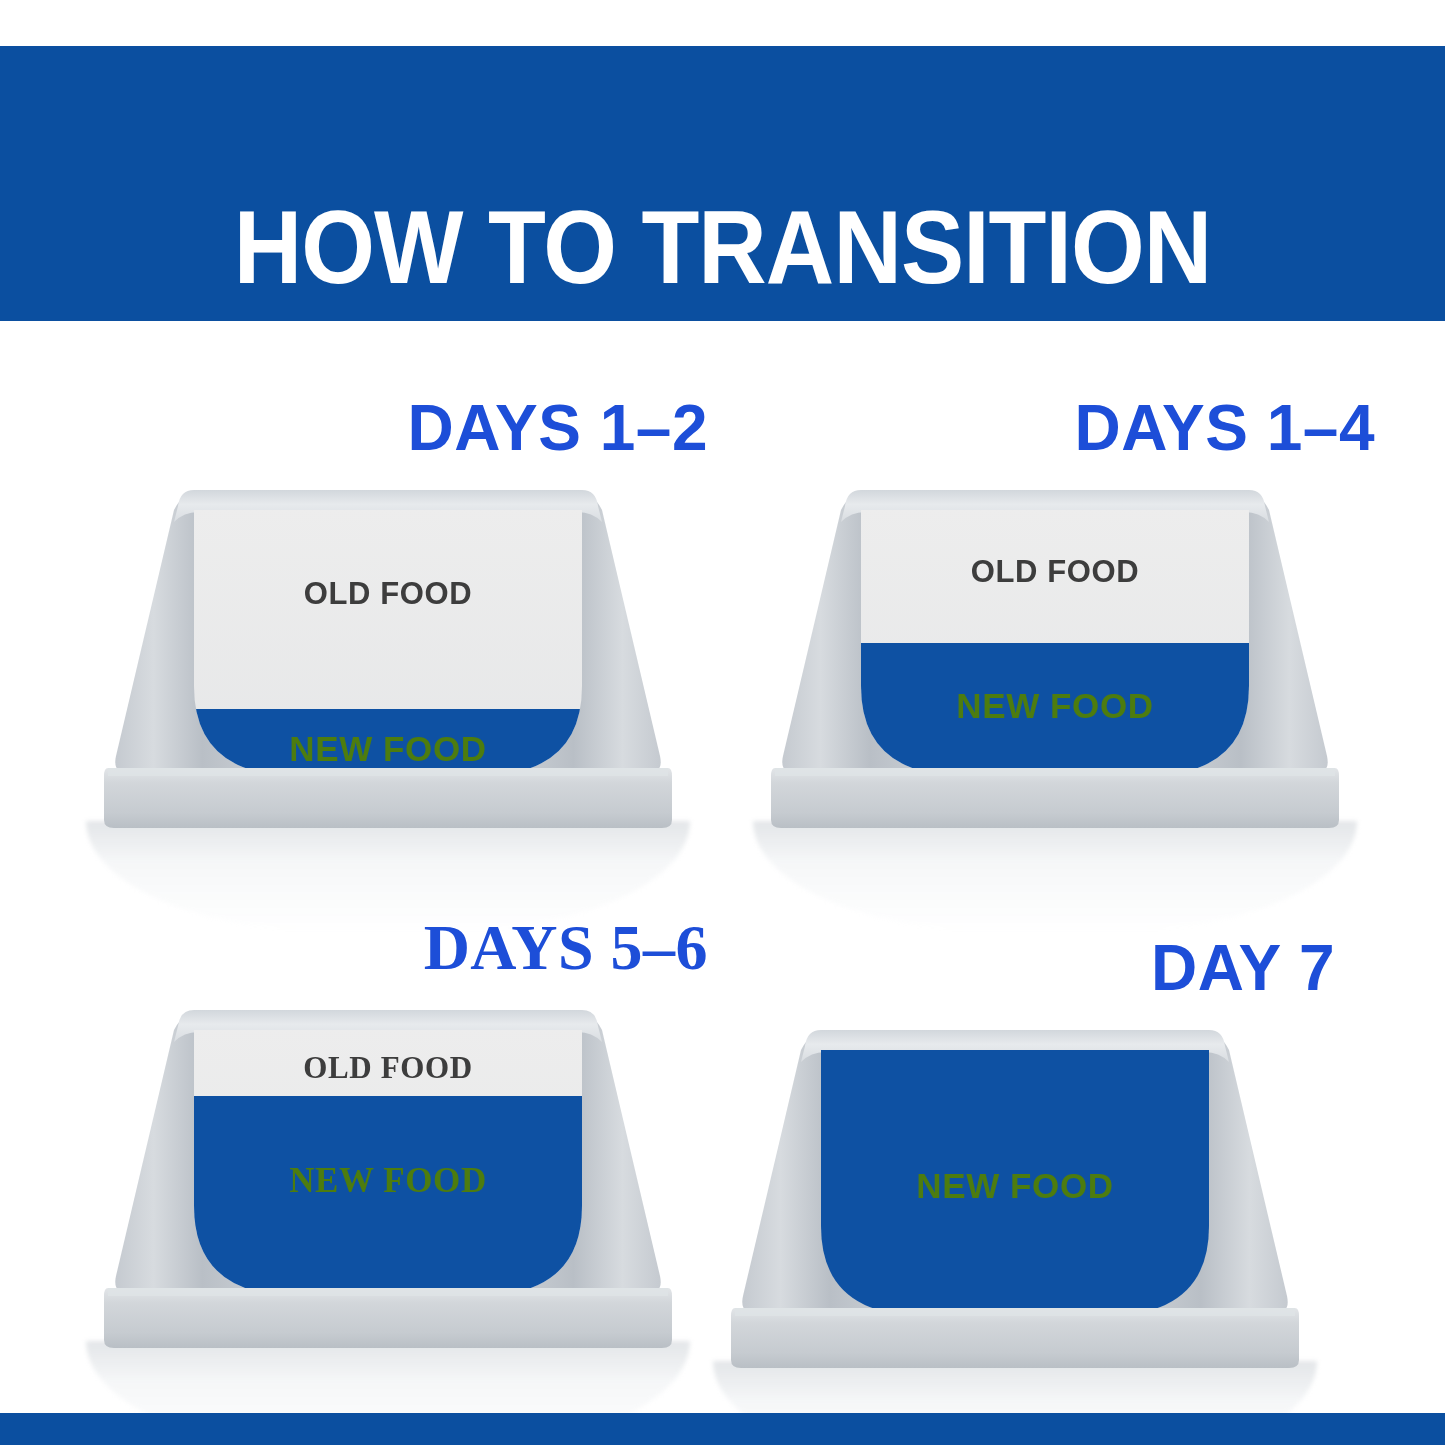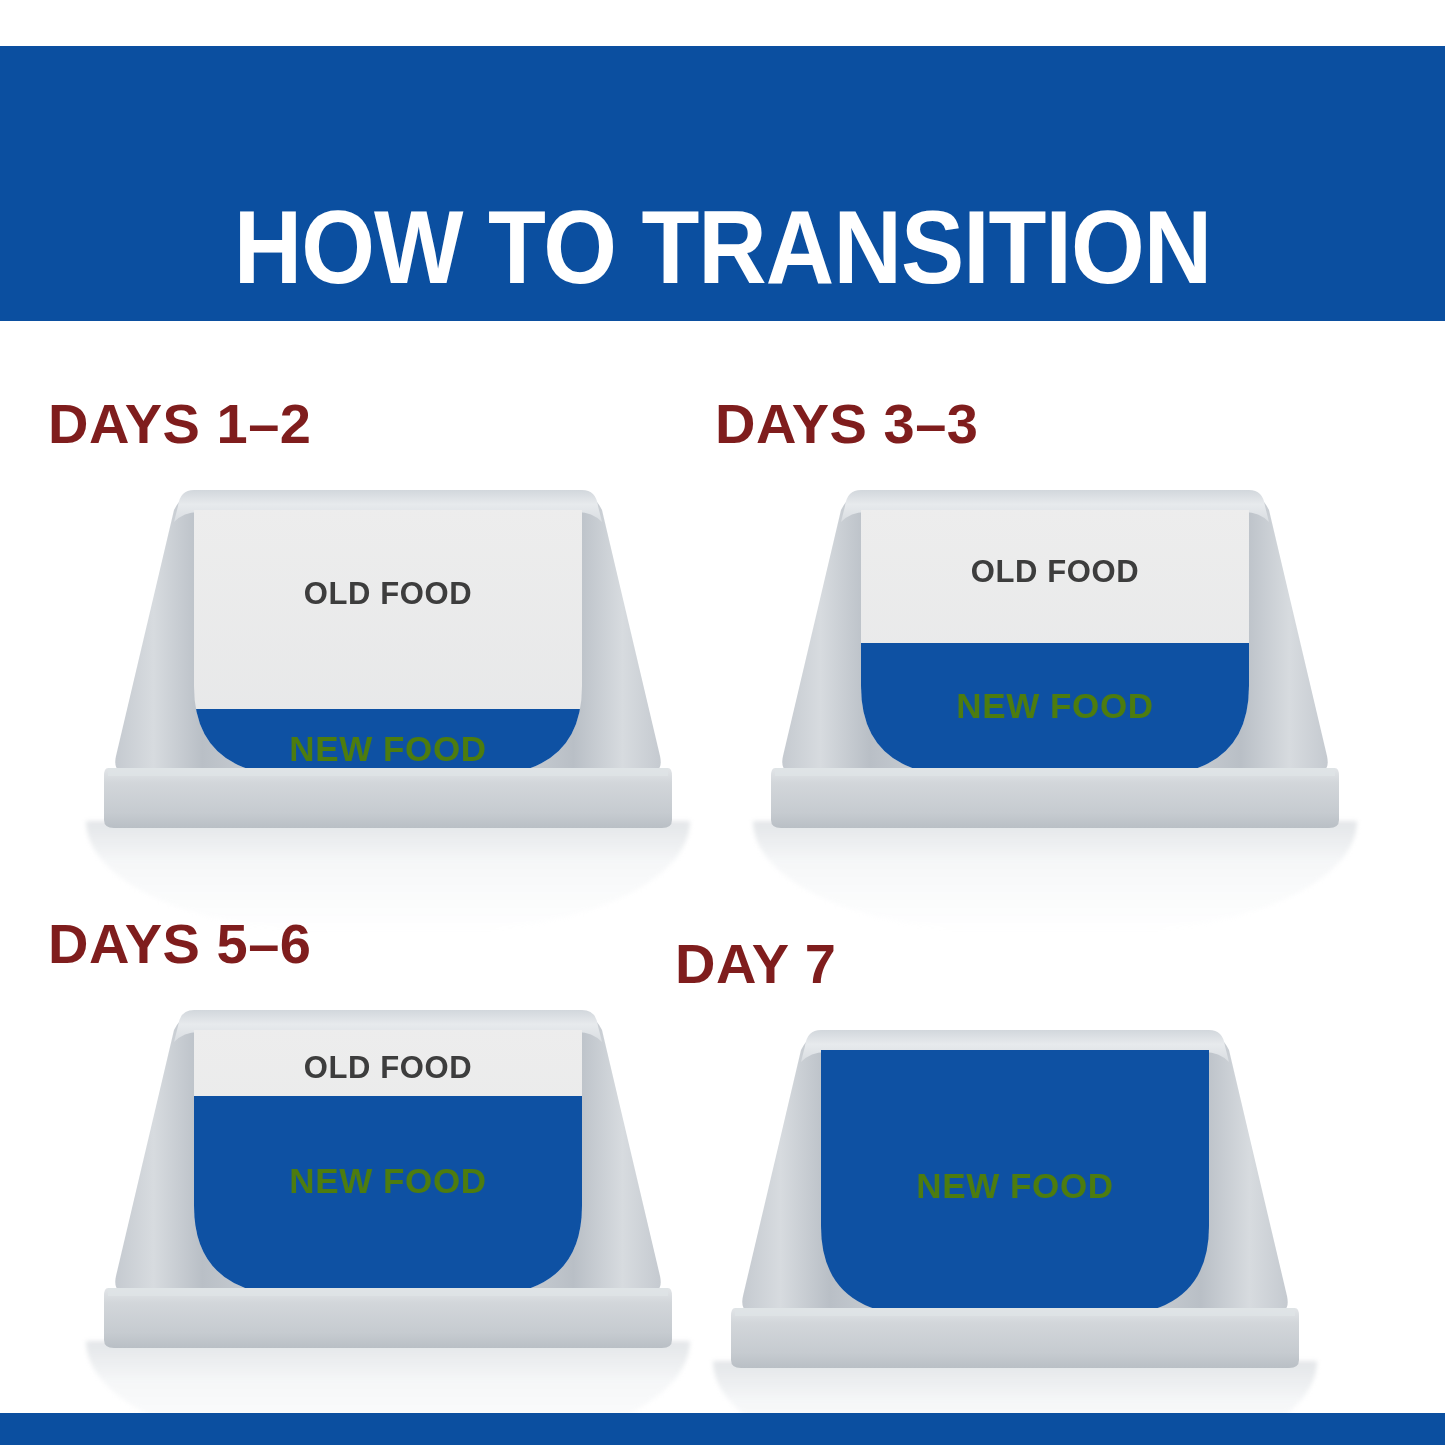--- a/index.html
+++ b/index.html
@@ -43,29 +43,29 @@
   
   .stage{
     position:absolute;left:0;top:321px;width:1445px;height:1092px;
     background:#ffffff;
   }
 
   
   .panel{position:absolute;width:660px;height:520px;}
   .panel.p0{left:48px; top:70px;}
   .panel.p1{left:715px;top:70px;}
-  .panel.p2{left:48px; top:590px;}
+  .panel.p2{left:48px; top:590px;font-family:Liberation Serif, serif;}
   .panel.p3{left:675px;top:590px;margin-top:20px;}
 
   .day-label{
     position:absolute;left:0;right:0;top:0;
-    text-align:left;
-    color:#7f1d1d;
+    text-align:right;
+    color:#1d4ed8;
     font-weight:700;
-    font-size:56px;
+    font-size:64px;
     letter-spacing:0.5px;
     white-space:nowrap;
   }
 
   
   .bowl{
     position:absolute;left:50px;top:85px;
     width:580px;height:360px;
   }
   .bowl svg{display:block;width:580px;height:360px;}
@@ -150,21 +150,21 @@
 
           <path d="M 10,292 Q 6,292 6,300 L 6,344 Q 6,352 16,352 L 564,352 Q 574,352 574,344 L 574,300 Q 574,292 570,292 Z" fill="url(#baseG0)"></path>
           <path d="M 10,292 L 570,292 L 570,300 L 10,300 Z" fill="#dfe3e6" opacity="0.8"></path>
         </svg>
         <div class="food-text old-text" style="top:100px;">OLD FOOD</div>
         <div class="food-text new-text" style="top:253px;">NEW FOOD</div>
       </div>
     </div>
 
     <div class="panel p1">
-      <div class="day-label">DAYS 3–3</div>
+      <div class="day-label">DAYS 1–4</div>
       <div class="reflect"></div>
       <div class="bowl">
         <svg viewBox="0 0 580 360" xmlns="http://www.w3.org/2000/svg">
           <defs>
             <linearGradient id="bodyG1" x1="0" y1="0" x2="1" y2="0">
               <stop offset="0" stop-color="#c5cad0"></stop>
               <stop offset="0.07" stop-color="#d7dbdf"></stop>
               <stop offset="0.16" stop-color="#b9bfc6"></stop>
               <stop offset="0.30" stop-color="#ced3d8"></stop>
               <stop offset="0.50" stop-color="#d4d8dc"></stop>

